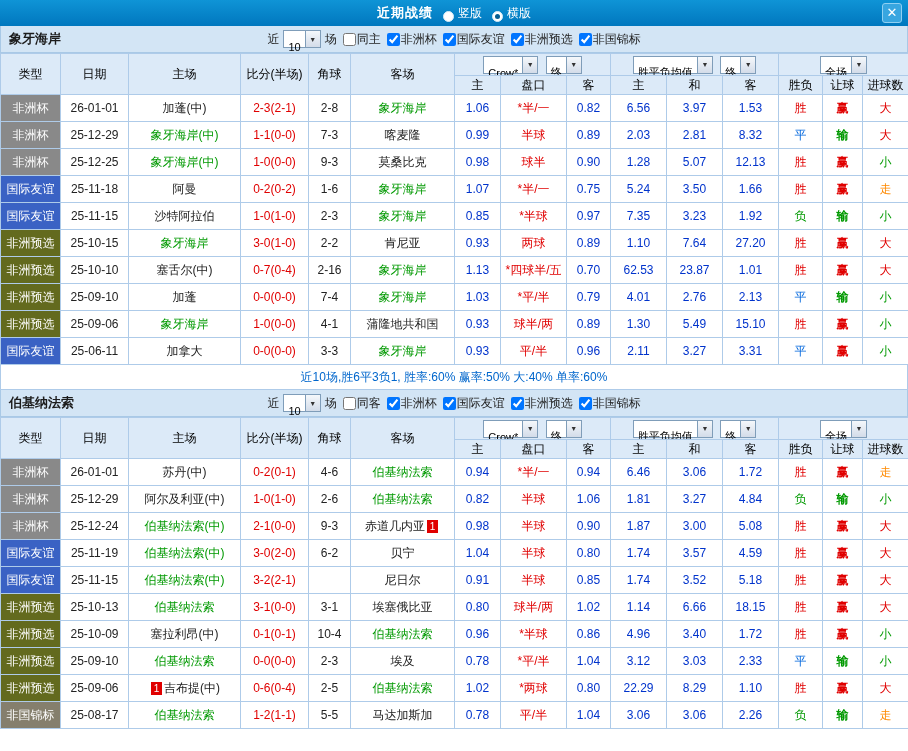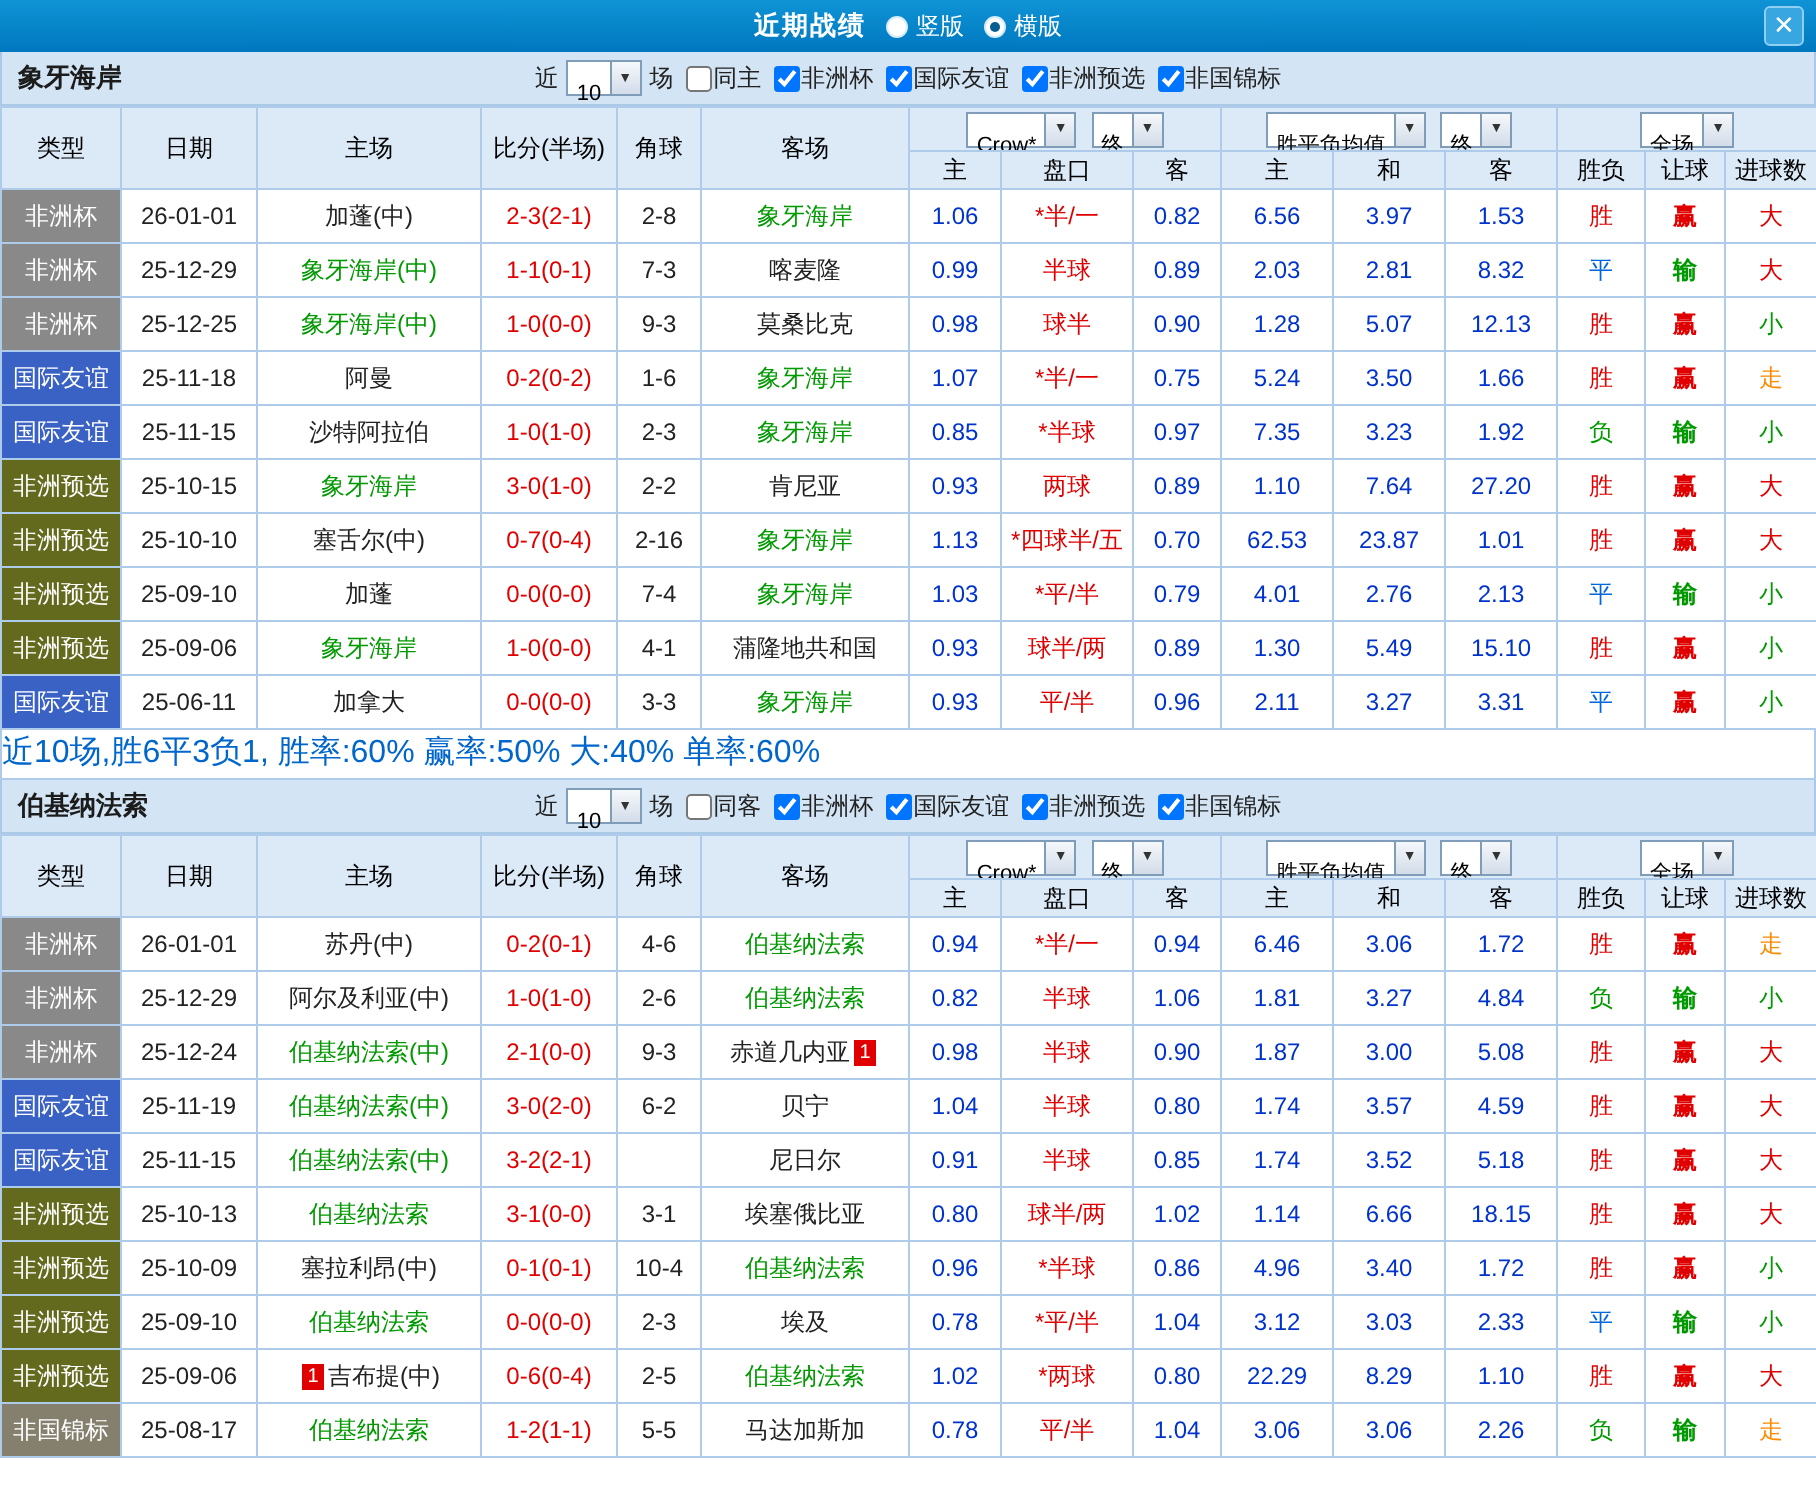--- a/index.html
+++ b/index.html
@@ -2,21 +2,21 @@
 <html><head>
 <meta charset="utf-8">
 <style>
   *{box-sizing:border-box;margin:0;padding:0}
   html,body{width:908px;height:751px;overflow:hidden}
   body{font-family:"Liberation Sans","DejaVu Sans",sans-serif;font-size:12px;color:#222;background:#fff}
 
   
   .titlebar{height:26px;background:linear-gradient(#0f94d6,#0077be);display:flex;align-items:center;justify-content:center;position:relative;color:#fff}
   .titlebar .title{font-weight:bold;font-size:13px;letter-spacing:1px}
-  .radio-group{display:flex;align-items:center;margin-left:10px;gap:4px;cursor:pointer}
+  .radio-group{display:flex;align-items:flex-end;margin-left:10px;gap:4px;cursor:pointer}
   .radio{width:11px;height:11px;border-radius:50%;background:#fff;display:inline-block;position:relative;border:1px solid #d6ecf8}
   .radio.checked::after{content:"";position:absolute;left:2px;top:2px;right:2px;bottom:2px;background:#055d92;border-radius:50%}
   .close-btn{position:absolute;right:6px;top:3px;width:20px;height:20px;background:#38a6e0;border:1px solid #8fd0f2;border-radius:3px;color:#fff;font-weight:bold;text-align:center;line-height:17px;font-size:13px;cursor:pointer}
 
   
   .sec-head{height:27px;background:#d3e5f5;border:1px solid #a9c9e6;border-top:none;display:flex;align-items:center;position:relative}
   .team-name{position:absolute;left:8px;font-weight:bold;font-size:13px;color:#1c1c1c}
   .filters{margin:0 auto;display:flex;align-items:center;gap:2px;color:#222}
   .filters label{display:inline-flex;align-items:center;cursor:pointer}
   .filters input{width:13px;height:13px;margin:0 1px 0 4px;vertical-align:middle}
@@ -45,21 +45,21 @@
   .tm-green{color:#009900}
   .c-red{color:#e00000}
   .c-green{color:#009900}
   .c-blue{color:#0066dd}
   .c-orange{color:#ff8a00}
   td.rq-cell{font-weight:bold}
 
   .rc{display:inline-block;background:#e00000;color:#fff;font-size:10px;font-style:normal;width:11px;height:13px;line-height:13px;text-align:center;margin:0 2px;vertical-align:middle}
   .rc:empty{display:none}
 
-  .summary{height:25px;line-height:24px;color:#0066cc;border:1px solid #aecbe9;border-top:none;background:#fff;font-size:16px}
+  .summary{height:25px;line-height:24px;text-align:center;color:#0066cc;border:1px solid #aecbe9;border-top:none;background:#fff;font-size:12px}
 </style>
 </head>
 <body>
 
 <div class="titlebar">
   <span class="title">近期战绩</span>
   <span class="radio-group">
     <span class="radio"></span>
     <span>竖版</span>
   </span>
@@ -183,21 +183,21 @@
     <td class="num">3.97</td>
     <td class="num">1.53</td>
     <td class="c-red">胜</td>
     <td class="rq-cell c-red">赢</td>
     <td class="c-red">大</td>
   </tr>
         <tr>
     <td class="t-cup">非洲杯</td>
     <td>25-12-29</td>
     <td><span class="tm-green">象牙海岸(中)</span></td>
-    <td class="score">1-1(0-1)</td>
+    <td class="score">1-1(0-0)</td>
     <td>7-3</td>
     <td><span>喀麦隆</span></td>
     <td class="num">0.99</td>
     <td class="hcap">半球</td>
     <td class="num">0.89</td>
     <td class="num">2.03</td>
     <td class="num">2.81</td>
     <td class="num">8.32</td>
     <td class="c-blue">平</td>
     <td class="rq-cell c-green">输</td>

